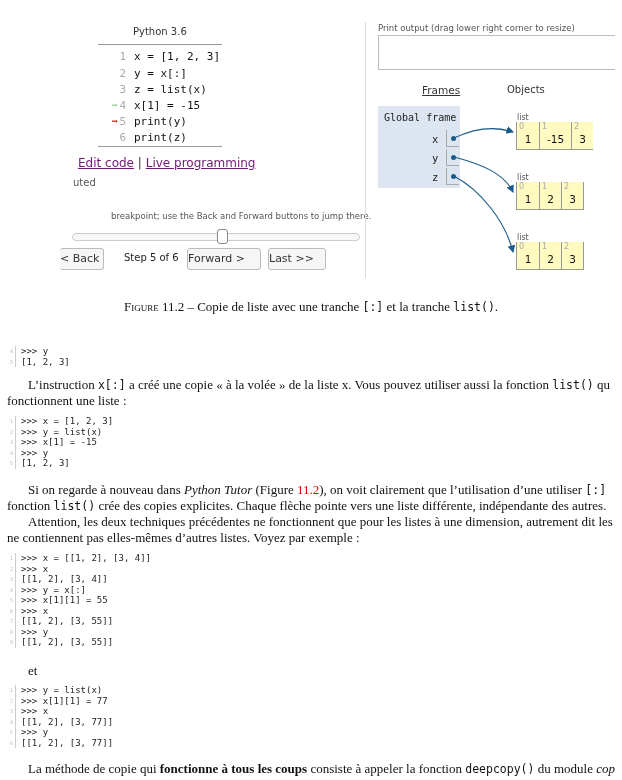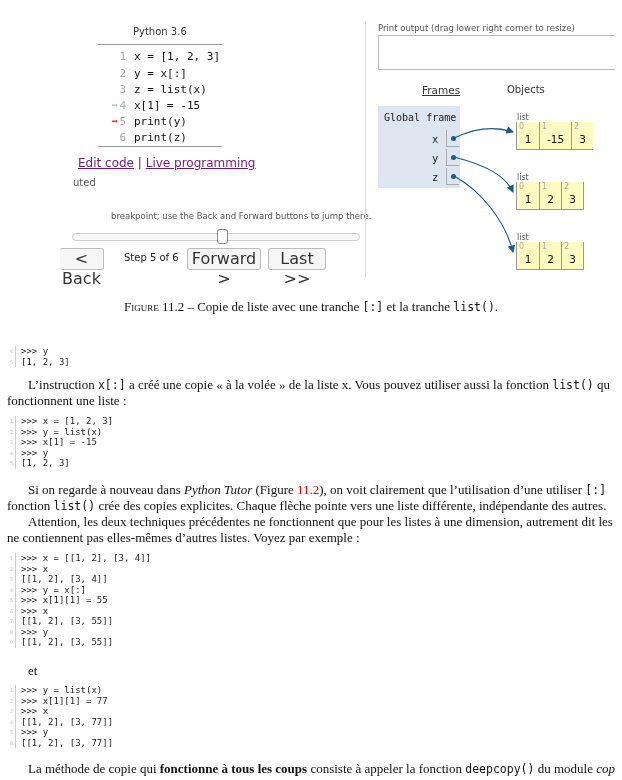--- a/index.html
+++ b/index.html
@@ -18,21 +18,21 @@
   .code-line .src{position:absolute;left:36px;color:#111;white-space:pre;}
   .arrow.green{color:#a6d3a6;}
   .arrow.red{color:#e33;}
 
   #pt-links{left:78px;top:156px;font-size:12px;color:#333;}
   #pt-links a{color:#701a75;text-decoration:underline;}
   #pt-exec{left:73px;top:177px;font-size:10px;color:#555;}
   #pt-bp{left:73px;top:211px;font-size:8.5px;color:#555;padding-left:38px;}
   #pt-slider{left:72px;top:233px;width:286px;height:6px;border:1px solid #ccc;border-radius:4px;background:#f7f7f7;}
   #pt-thumb{left:217px;top:229px;width:9px;height:13px;border:1px solid #888;border-radius:3px;background:#fff;}
-  .pt-btn{position:absolute;top:248px;height:20px;border:1px solid #bbb;border-radius:3px;background:#f6f6f6;font-size:16px;line-height:20px;text-align:center;color:#333;}
+  .pt-btn{position:absolute;top:248px;height:20px;border:1px solid #bbb;border-radius:3px;background:#f6f6f6;font-size:11px;line-height:20px;text-align:left;color:#333;}
   #pt-back{left:60px;width:43px;border-left:none;}
   #pt-step{left:124px;top:248px;font-size:10px;line-height:20px;color:#222;}
   #pt-fwd{left:187px;width:72px;}
   #pt-last{left:268px;width:56px;}
 
   #pt-vline{left:365px;top:22px;height:256px;border-left:1px solid #ddd;}
   #pt-print-label{left:378px;top:23px;font-size:8.5px;color:#555;}
   #pt-print-box{left:378px;top:35px;width:236px;height:33px;border:1px solid #bbb;border-right:none;}
   #pt-frames-h{left:422px;top:84px;font-size:10.5px;color:#333;text-decoration:underline;}
   #pt-objects-h{left:507px;top:84px;font-size:10px;color:#333;}

